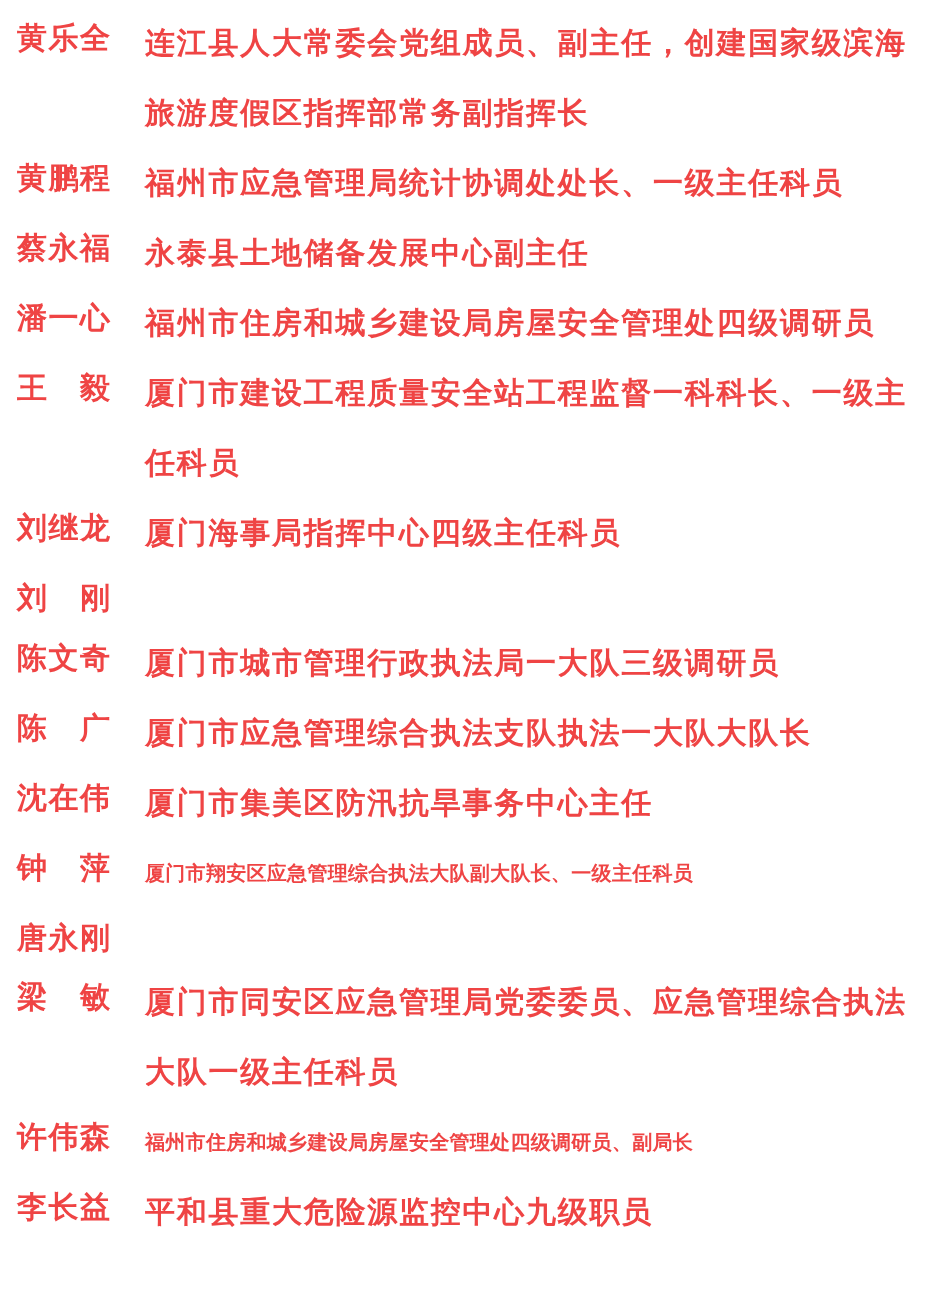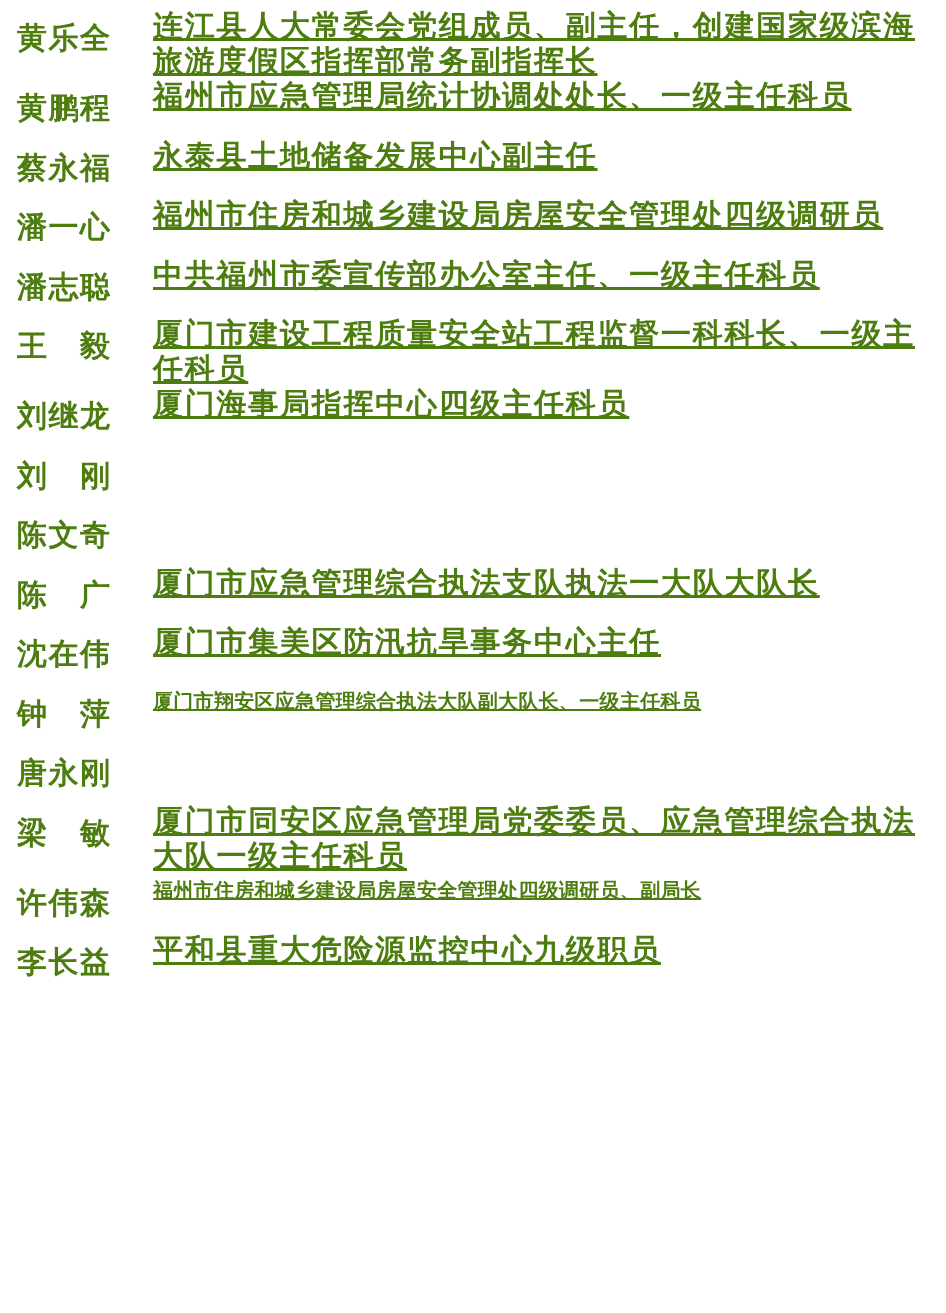--- a/index.html
+++ b/index.html
@@ -28,39 +28,38 @@
   .name {
     flex: 0 0 96px;
     width: 96px;
     font-size: 30px;
     line-height: 59.5px;
     letter-spacing: 1.5px;
     white-space: pre;   
   }
   .position {
     flex: 1;
-    margin-left: 40px;
+    margin-left: 32px;
     font-size: 30px;
-    line-height: 35px;
+    line-height: 70px;
     letter-spacing: 1.75px;
     word-break: break-all;
     line-break: anywhere;
-    text-decoration: underline;
   }
   
   .entry.condensed .position {
     font-size: 20px;
     letter-spacing: 0.3px;
     white-space: nowrap;
   }
 </style>
 </head>
 <body>
 
-<div class="page" style="background: rgb(255, 255, 255); color: #4d7c0f;">
+<div class="page" style="background: rgb(255, 255, 255); color: #ef4444;">
   <div class="roster" id="roster">
   <div class="entry">
     <div class="name">黄乐全</div>
     <div class="position">连江县人大常委会党组成员、副主任，创建国家级滨海旅游度假区指挥部常务副指挥长</div>
   </div>
 
   <div class="entry">
     <div class="name">黄鹏程</div>
     <div class="position">福州市应急管理局统计协调处处长、一级主任科员</div>
   </div>
@@ -68,42 +67,39 @@
   <div class="entry">
     <div class="name">蔡永福</div>
     <div class="position">永泰县土地储备发展中心副主任</div>
   </div>
 
   <div class="entry">
     <div class="name">潘一心</div>
     <div class="position">福州市住房和城乡建设局房屋安全管理处四级调研员</div>
   </div>
 
-  <div class="entry">
-    <div class="name">潘志聪</div>
-    <div class="position">中共福州市委宣传部办公室主任、一级主任科员</div>
-  </div>
 
   <div class="entry">
     <div class="name">王　毅</div>
     <div class="position">厦门市建设工程质量安全站工程监督一科科长、一级主任科员</div>
   </div>
 
   <div class="entry">
     <div class="name">刘继龙</div>
     <div class="position">厦门海事局指挥中心四级主任科员</div>
   </div>
 
   <div class="entry">
     <div class="name">刘　刚</div>
   </div>
 
 
   <div class="entry">
     <div class="name">陈文奇</div>
+    <div class="position">厦门市城市管理行政执法局一大队三级调研员</div>
   </div>
 
   <div class="entry">
     <div class="name">陈　广</div>
     <div class="position">厦门市应急管理综合执法支队执法一大队大队长</div>
   </div>
 
   <div class="entry">
     <div class="name">沈在伟</div>
     <div class="position">厦门市集美区防汛抗旱事务中心主任</div>

